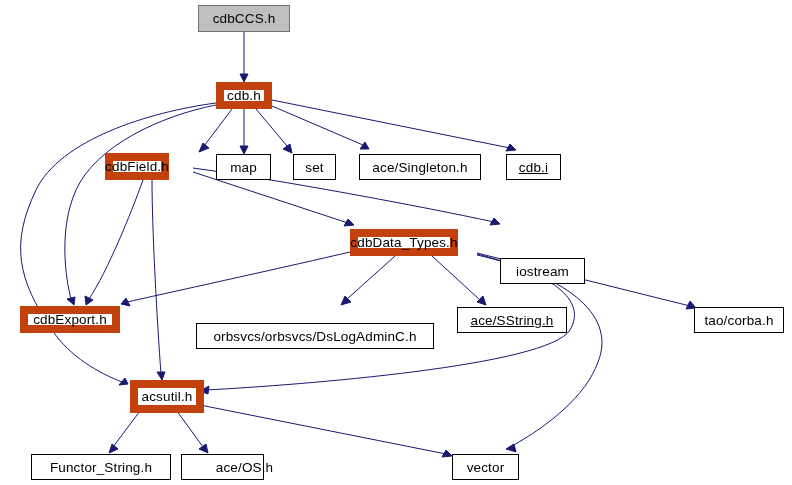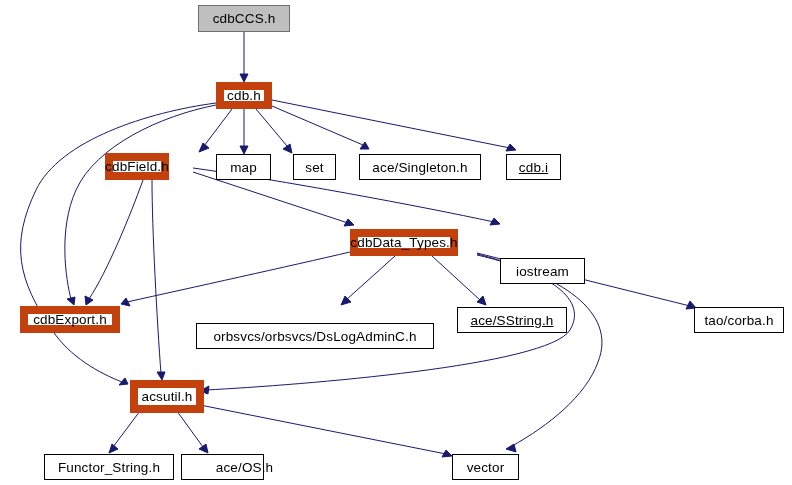--- a/index.html
+++ b/index.html
@@ -147,21 +147,21 @@
       </div>
       <div class="node-box" style="left: 457px; top: 307px; width: 110px; height: 26px; text-decoration: underline;">
         <span class="node-label">ace/SString.h</span>
       </div>
       <div class="node-box" style="left: 694px; top: 307px; width: 90px; height: 26px;">
         <span class="node-label">tao/corba.h</span>
       </div>
       <div class="node-box bold" style="left: 130px; top: 380px; width: 74px; height: 33px;">
         <span class="node-label">acsutil.h</span>
       </div>
-      <div class="node-box" style="left: 44px; top: 454px; width: 130px; height: 26px;">
+      <div class="node-box" style="left: 31px; top: 454px; width: 140px; height: 26px;">
         <span class="node-label">Functor_String.h</span>
       </div>
       <div class="node-box" style="left: 181px; top: 454px; width: 83px; height: 26px; padding-left: 44px;">
         <span class="node-label">ace/OS.h</span>
       </div>
       <div class="node-box" style="left: 452px; top: 454px; width: 67px; height: 26px;">
         <span class="node-label">vector</span>
       </div>
     </div>
 </div>

